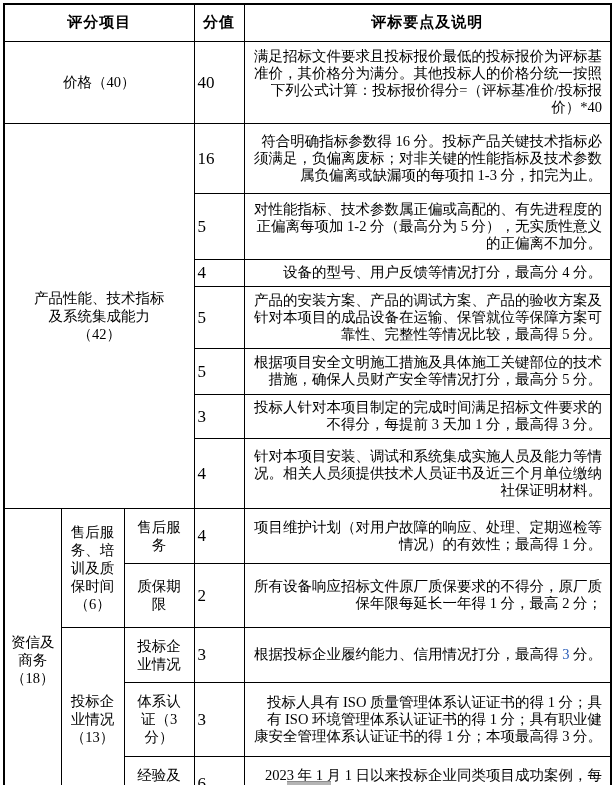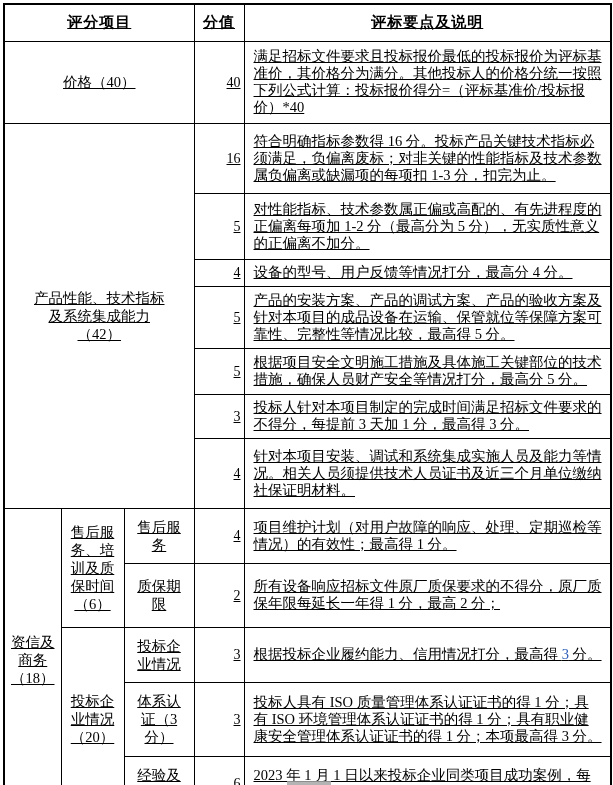--- a/index.html
+++ b/index.html
@@ -1,21 +1,21 @@
 <!DOCTYPE html>
 <html><head>
 <meta charset="utf-8">
 <style>
   html, body { margin:0; padding:0; background:#ffffff; }
   body {
     width:613px; height:785px;
     font-family:"Liberation Serif","DejaVu Serif",serif;
     color:#000;
   }
-  .page { position:relative; width:613px; height:785px; overflow:hidden;text-decoration:underline; }
+  .page { position:relative; width:613px; height:785px; overflow:hidden; }
   table.eval {
     border-collapse:collapse;
     table-layout:fixed;
     width:607px;
     margin:3px 0 0 3px;
     border:2px solid #000;
   }
   .eval th, .eval td {
     border:1px solid #000;
     vertical-align:middle;
@@ -25,22 +25,22 @@
     padding:2px 3px;
   }
   .eval th {
     font-weight:bold;
     font-size:15px;
     text-align:center;
     letter-spacing:1px;
   }
   td.label { text-align:center; padding:9px 2px; }
   td.label div { line-height:18px; }
-  td.score { text-align:right; font-size:14px; }
-  td.desc  { text-align:left; padding:3px 8px 3px 9px; }
+  td.score { text-align:left; font-size:17px; }
+  td.desc  { text-align:right; padding:3px 8px 3px 9px; }
   .blue { color:#2a5db8; }
   .handle {
     position:absolute; left:287px; top:781px;
     width:44px; height:4px;
     background:#b4b4b4; border-top:1px solid #8d8d8d;
   }
 </style>
 </head>
 <body>
 
@@ -125,21 +125,21 @@
             <div>质保期</div>
             <div>限</div>
           </td>
         <td class="score">2</td>
         <td class="desc">所有设备响应招标文件原厂质保要求的不得分，原厂质保年限每延长一年得 1 分，最高 2 分；</td>
       </tr>
       <tr style="height:46px">
         <td rowspan="3" class="label">
             <div>投标企</div>
             <div>业情况</div>
-            <div>（20）</div>
+            <div>（13）</div>
           </td>
         <td class="label">
             <div>投标企</div>
             <div>业情况</div>
           </td>
         <td class="score">3</td>
         <td class="desc"><span>根据投标企业履约能力、信用情况打分，最高得 </span><span class="blue">3</span><span> 分。</span></td>
       </tr>
       <tr style="height:74px">
         <td class="label">

